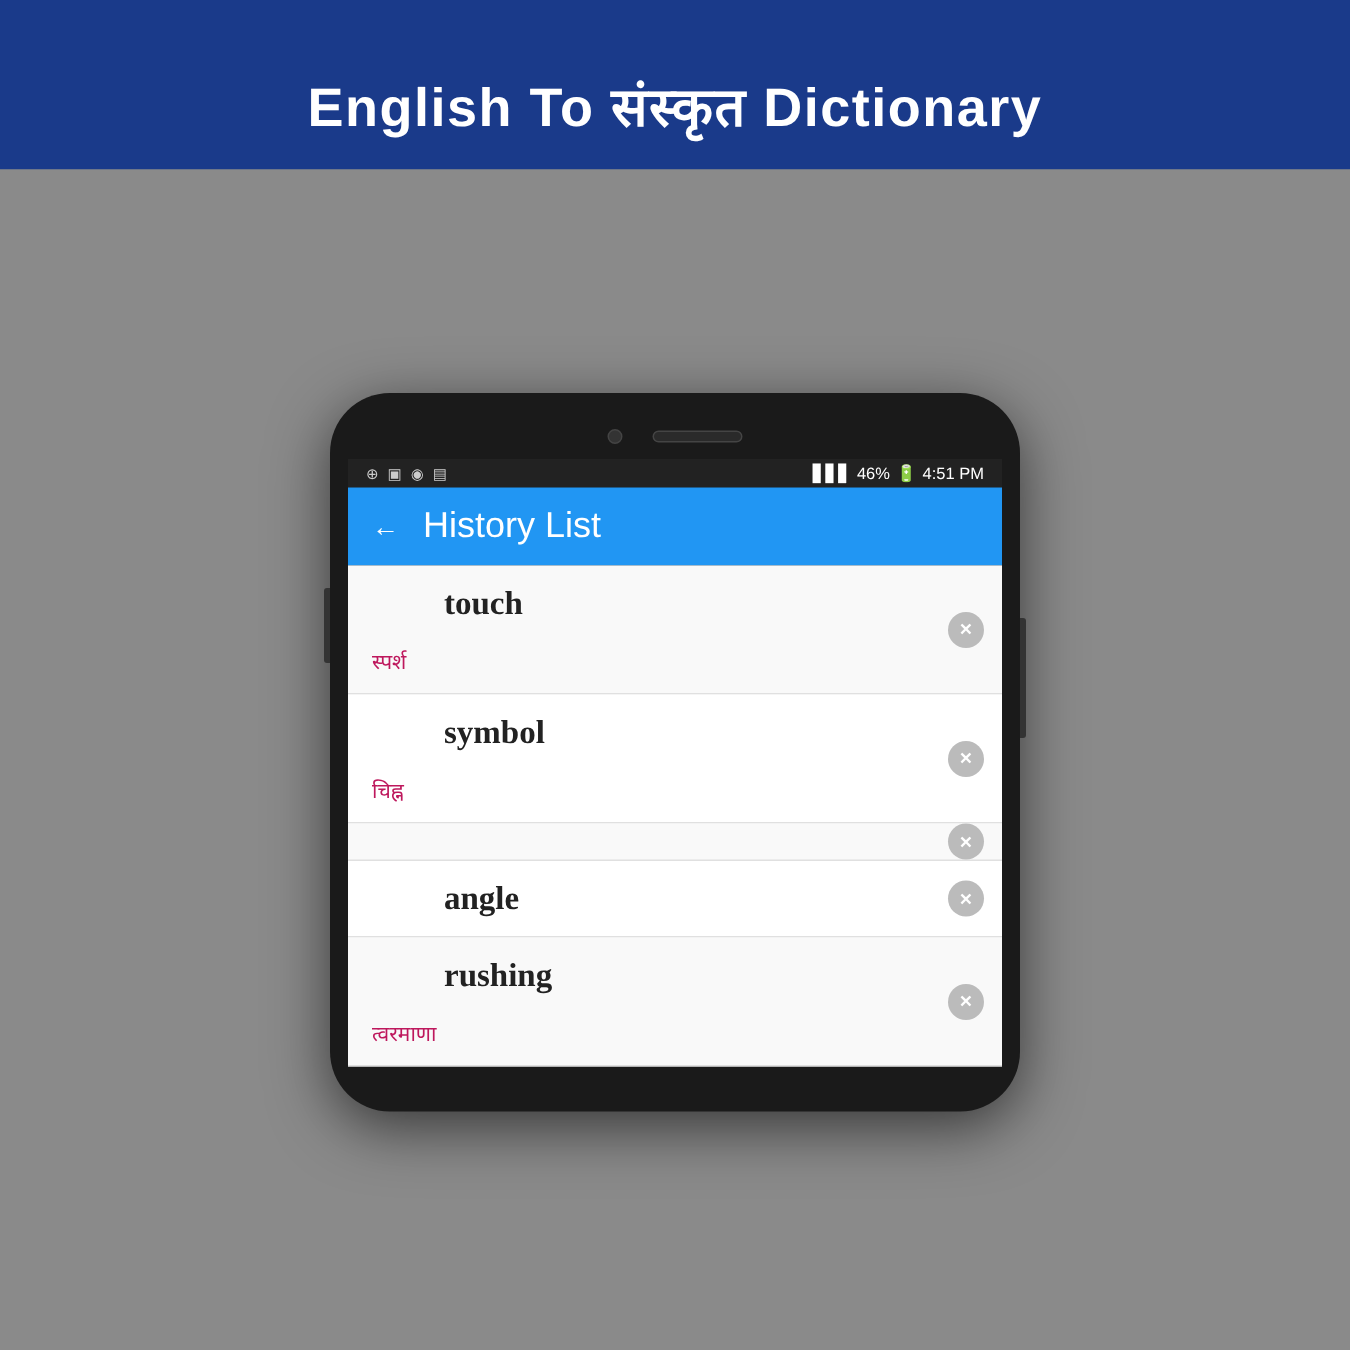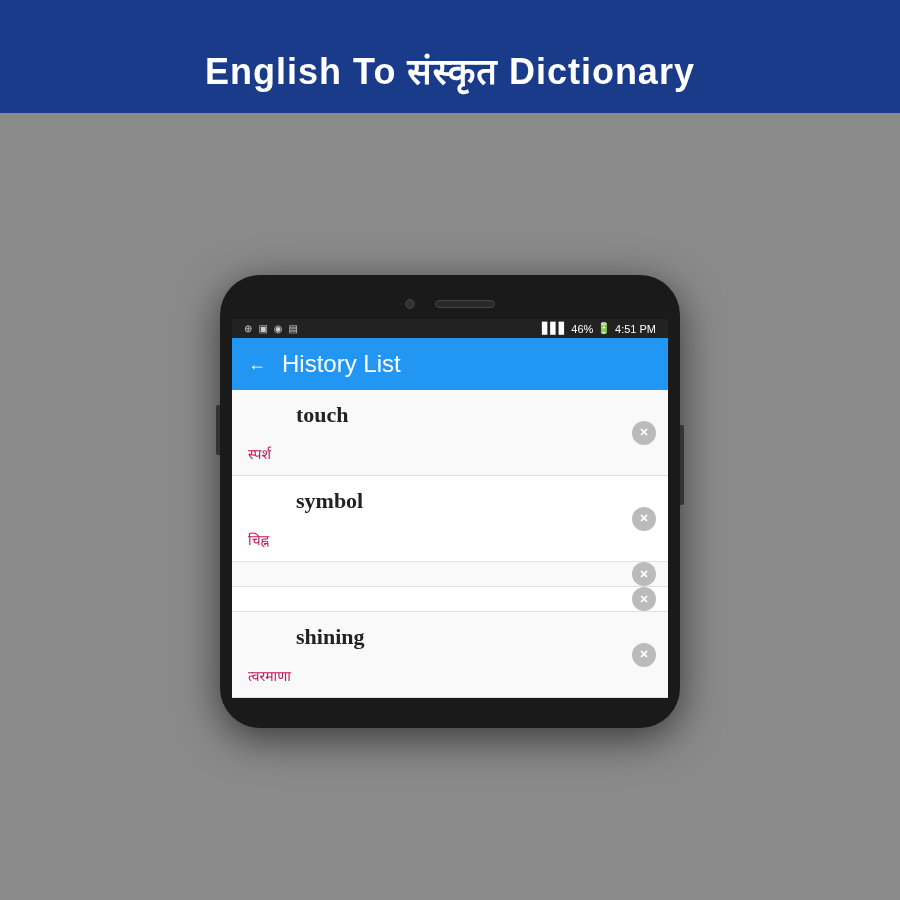--- a/index.html
+++ b/index.html
@@ -253,23 +253,24 @@
         </div>
         <div class="list-item">
           <span class="list-item-english">symbol</span>
           <span class="list-item-sanskrit">चिह्न</span>
           <button class="remove-btn" title="Remove"></button>
         </div>
         <div class="list-item">
           <button class="remove-btn" title="Remove"></button>
         </div>
         <div class="list-item">
-          <button class="remove-btn" title="Remove"></button>
-        </div>
-        <div class="list-item">
-          <span class="list-item-english">shining</span>
+          <span class="list-item-english">angle</span>
+          <button class="remove-btn" title="Remove"></button>
+        </div>
+        <div class="list-item">
+          <span class="list-item-english">rushing</span>
           <span class="list-item-sanskrit">त्वरमाणा</span>
           <button class="remove-btn" title="Remove"></button>
         </div>
       </div>
 
   </div>
 </div>
 
 </body></html>

